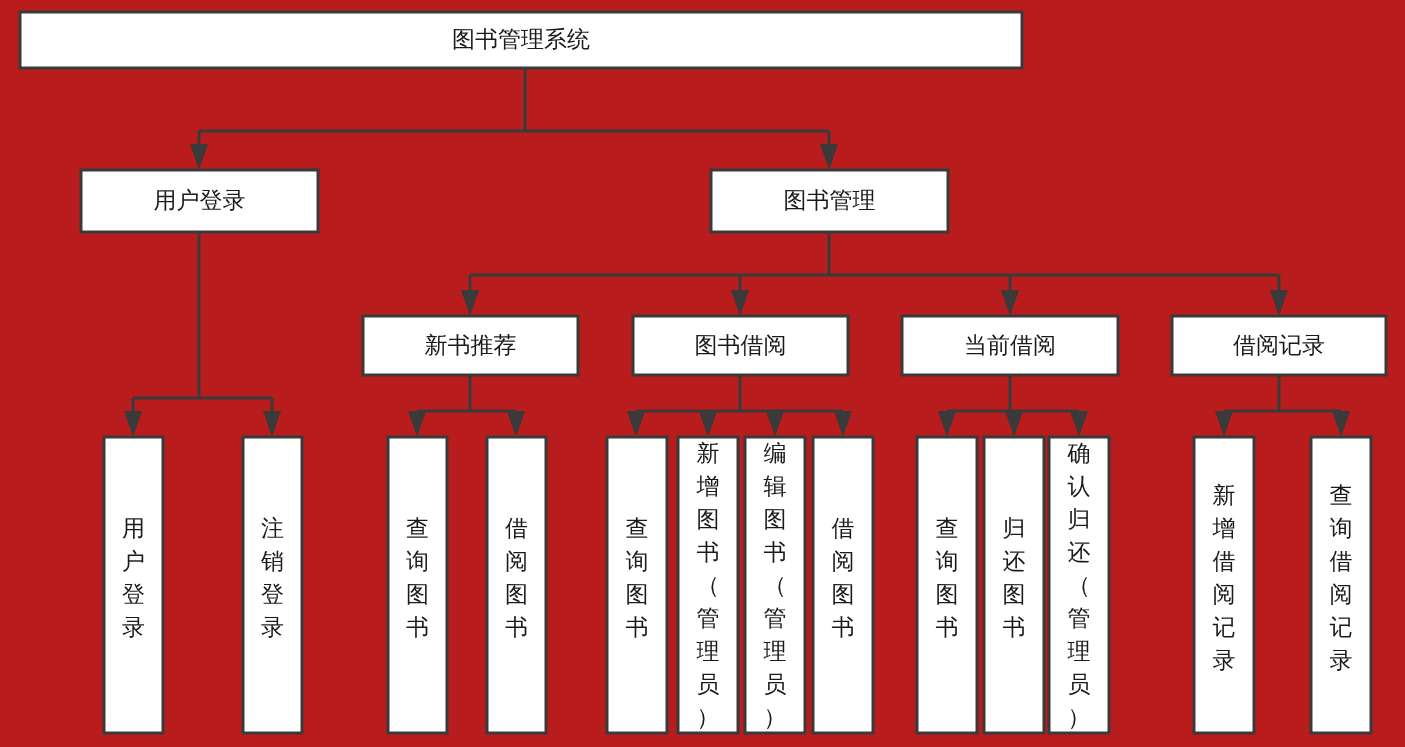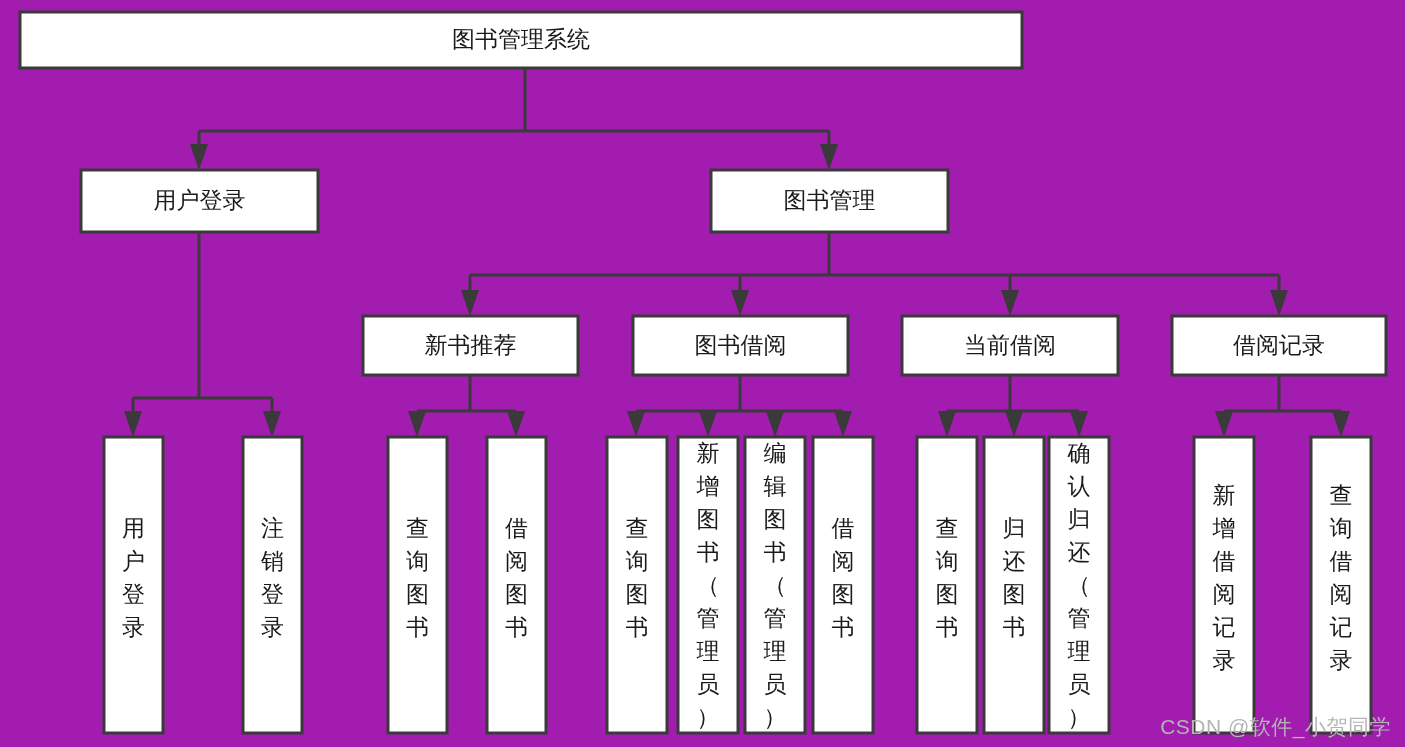--- a/index.html
+++ b/index.html
@@ -7,21 +7,21 @@
     padding: 0;
     background: #ffffff;
   }
   body {
     font-family: "Liberation Sans", "DejaVu Sans", sans-serif;
   }
   #diagram-root {
     position: relative;
     width: 1405px;
     height: 747px;
-    background: #a21caf;
+    background: #b91c1c;
     overflow: hidden;
   }
   svg.diagram-canvas {
     position: absolute;
     top: 0;
     left: 0;
     width: 1405px;
     height: 747px;
     display: block;
   }
@@ -212,14 +212,13 @@
         <g>
           <rect x="1194" y="437" width="60" height="296" class="node-box"></rect>
           <text x="1224" y="0" class="node-label-vertical"><tspan x="1224" y="502.5">新</tspan><tspan x="1224" y="535.5">增</tspan><tspan x="1224" y="568.5">借</tspan><tspan x="1224" y="601.5">阅</tspan><tspan x="1224" y="634.5">记</tspan><tspan x="1224" y="667.5">录</tspan></text>
         </g>
         <g>
           <rect x="1311" y="437" width="60" height="296" class="node-box"></rect>
           <text x="1341" y="0" class="node-label-vertical"><tspan x="1341" y="502.5">查</tspan><tspan x="1341" y="535.5">询</tspan><tspan x="1341" y="568.5">借</tspan><tspan x="1341" y="601.5">阅</tspan><tspan x="1341" y="634.5">记</tspan><tspan x="1341" y="667.5">录</tspan></text>
         </g>
       </g>
   </svg>
-  <div class="watermark-text">CSDN @软件_小贺同学</div>
 </div>
 
 </body></html>

